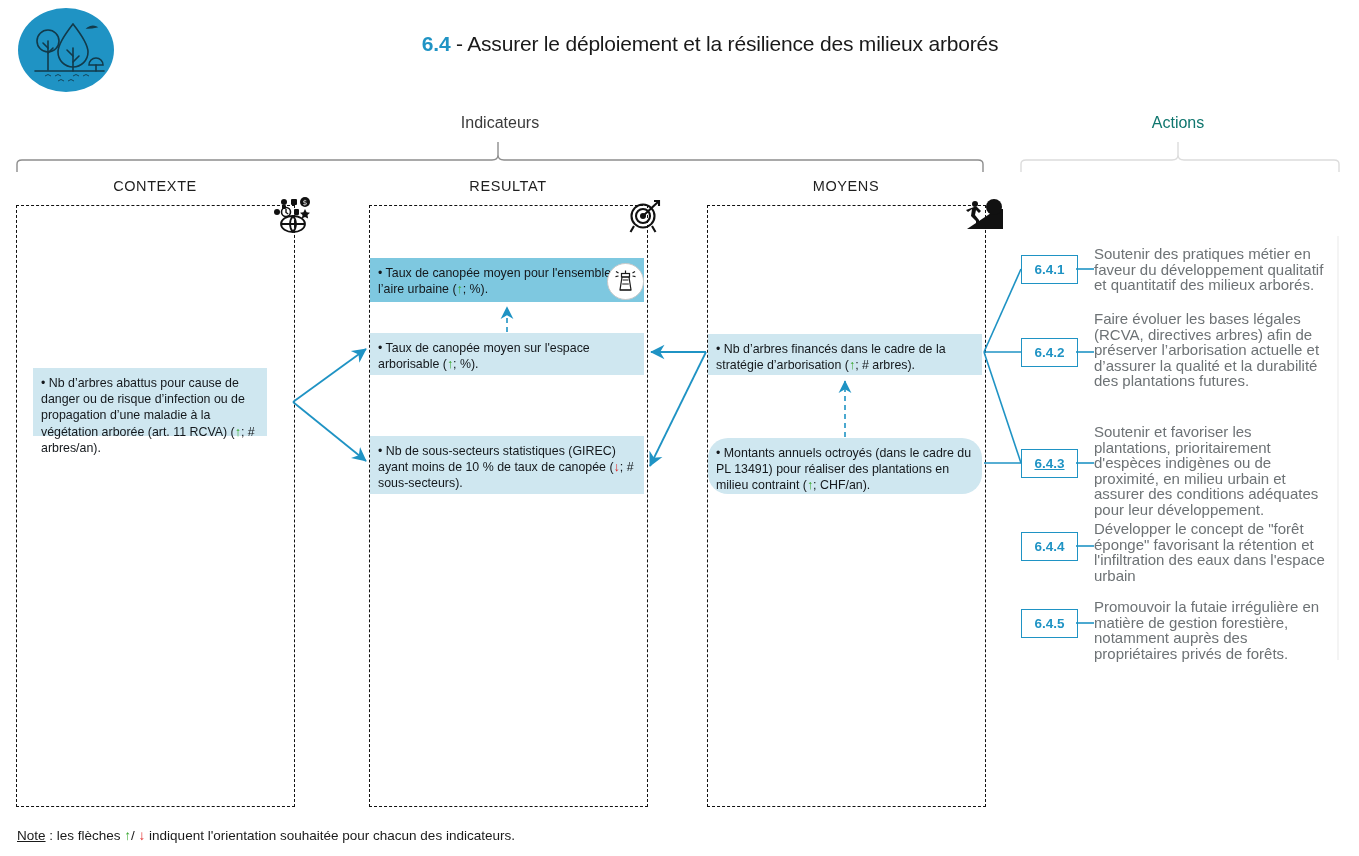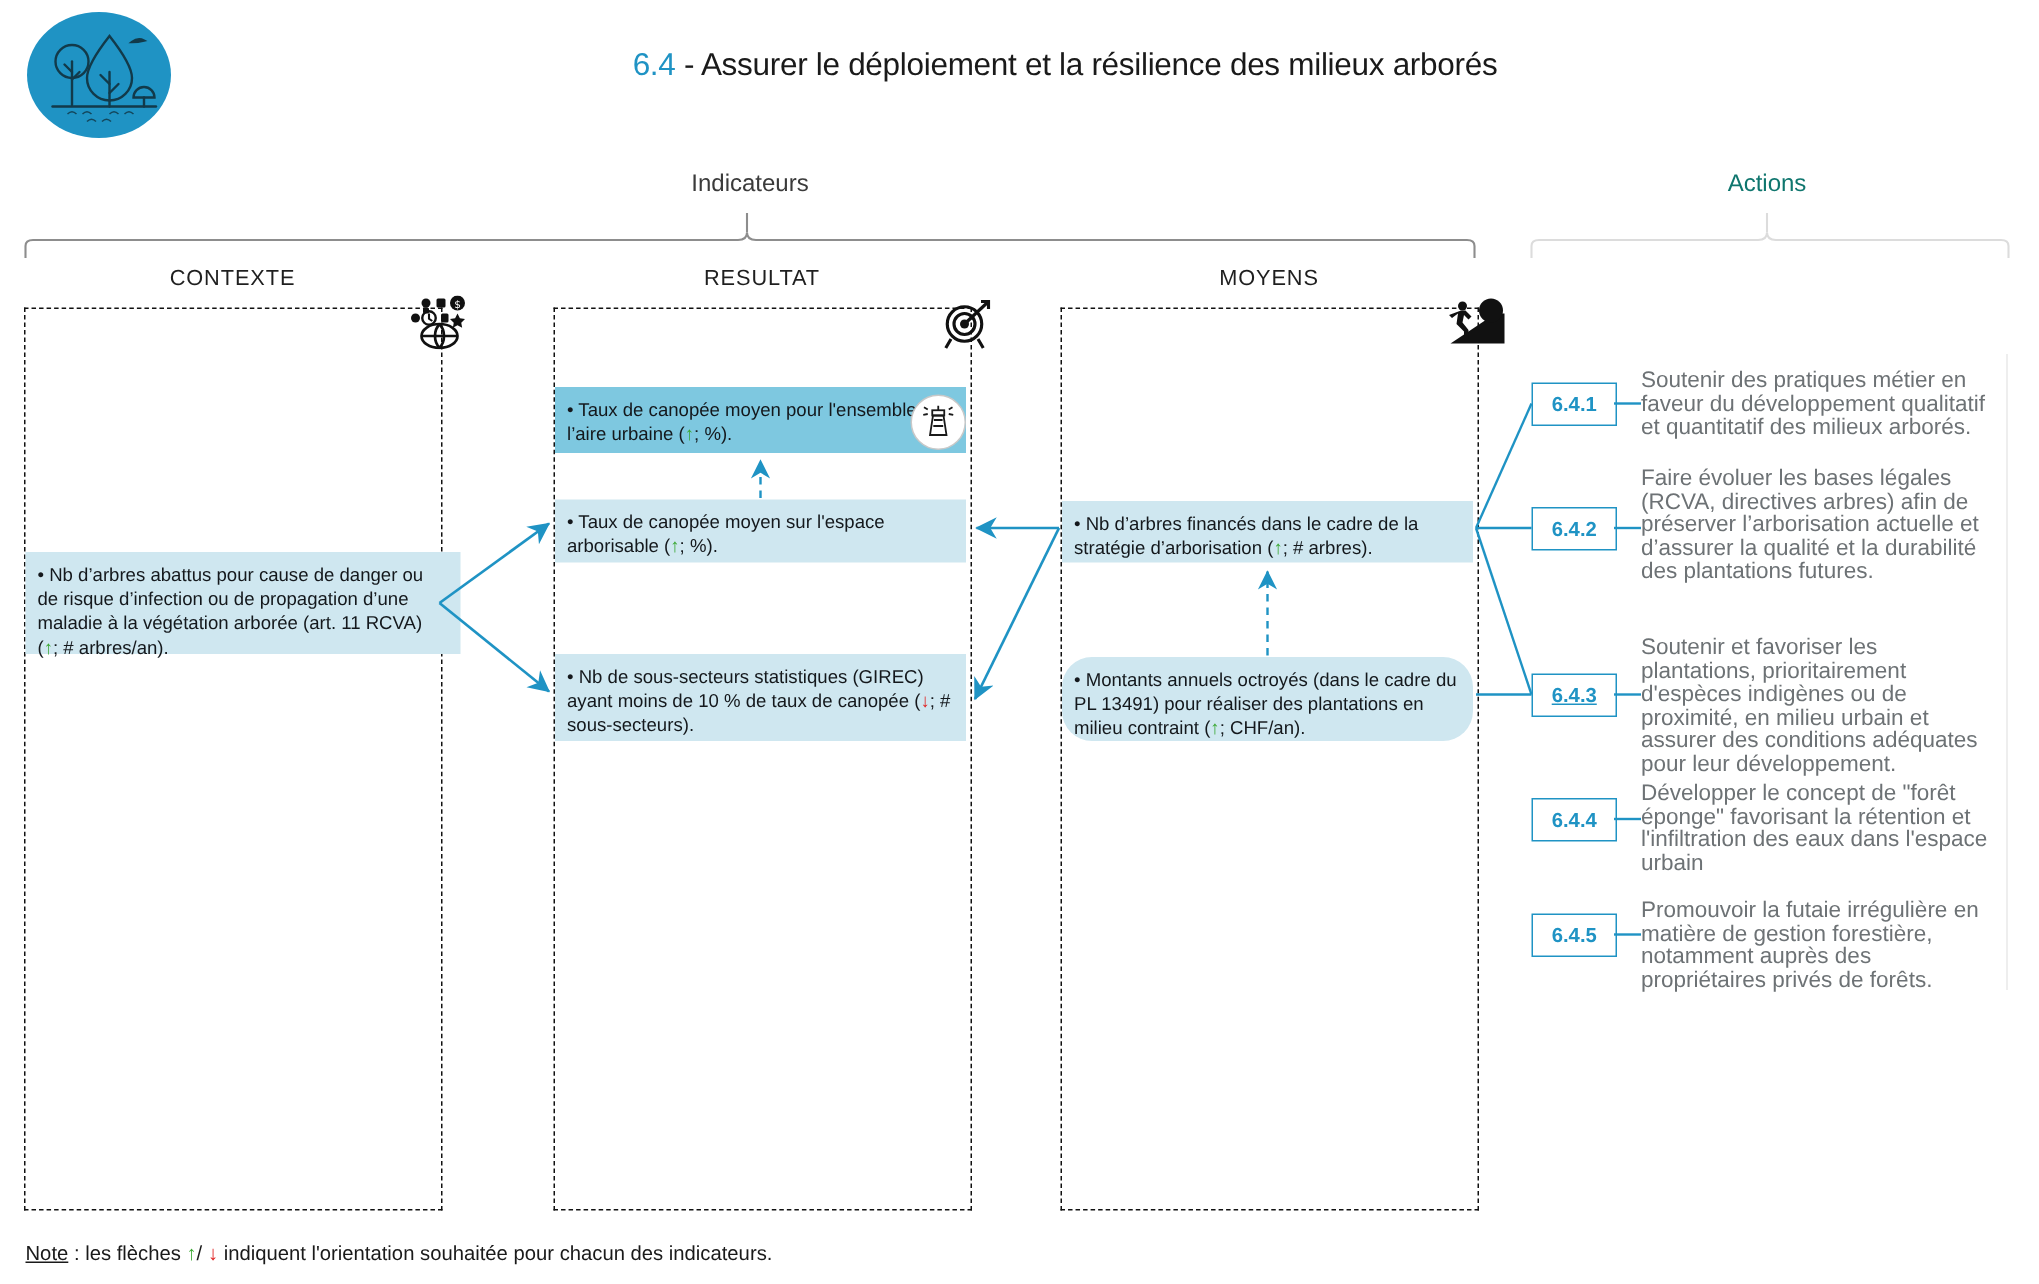--- a/index.html
+++ b/index.html
@@ -18,21 +18,21 @@
     position:absolute;left:0;top:0;width:96px;height:84px;
     background:#1f93c4;border-radius:50%;
   }
   #logo svg{position:absolute;left:0;top:0;}
 
   
   #title{
     left:330px;top:32px;width:760px;text-align:center;
     font-size:21px;letter-spacing:-.2px;white-space:nowrap;
   }
-  #title .num{color:#1f93c4;font-weight:normal;}
+  #title .num{color:#1f93c4;font-weight:bold;}
   #title .rest{color:#1a1a1a;}
 
   
   .grouplabel{font-size:16px;color:#3b3b3b;text-align:center;}
   #lbl-indicateurs{left:330px;top:114px;width:340px;}
   #lbl-actions{left:1010px;top:114px;width:336px;color:#0f766e;}
 
   
   .colcap{
     font-size:14.5px;letter-spacing:.6px;color:#1f1f1f;text-align:center;top:178px;
@@ -59,21 +59,21 @@
   .card{
     background:#cfe7f0;
     font-size:12.4px;line-height:16.2px;color:#14181c;
     padding:7px 10px 8px 8px;
     box-sizing:border-box;
   }
   .card.dark{background:#7ec8e0;}
   .up{color:#3aa832;font-weight:bold;}
   .down{color:#e02020;font-weight:bold;}
 
-  #card-ctx1{left:17px;top:368px;width:290px;height:68px;}
+  #card-ctx1{left:33px;top:368px;width:234px;height:68px;}
   #card-res1{left:370px;top:258px;width:274px;height:44px;}
   #card-res2{left:370px;top:333px;width:274px;height:42px;}
   #card-res3{left:370px;top:436px;width:274px;height:58px;}
   #card-moy1{left:708px;top:334px;width:274px;height:41px;}
   #card-moy2{left:708px;top:438px;width:274px;height:56px;border-radius:20px;}
 
   
   #badge-lighthouse{
     left:607px;top:263px;width:35px;height:35px;border-radius:50%;
     background:#ffffff;border:1px solid #c8c8c8;

